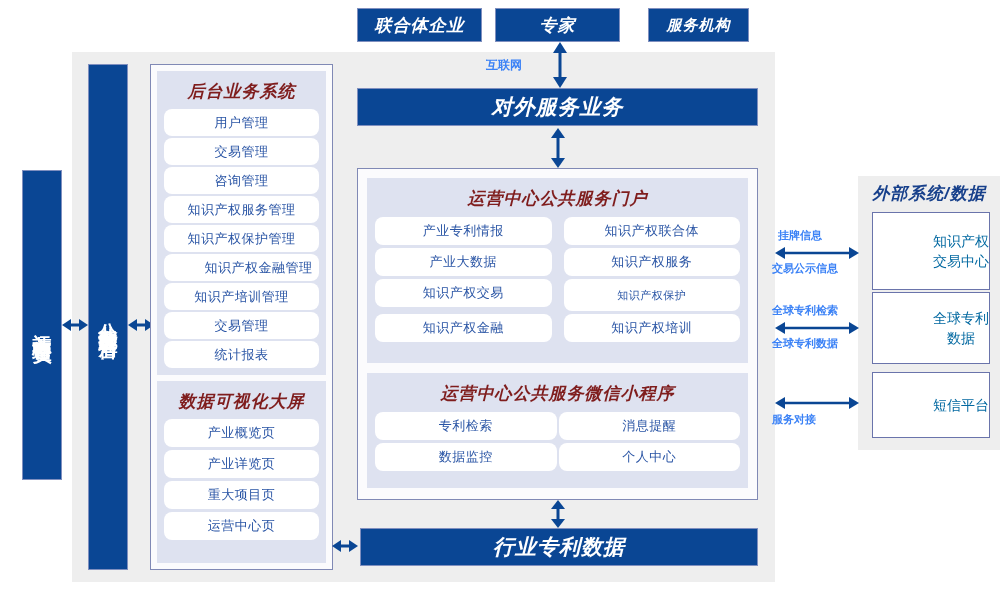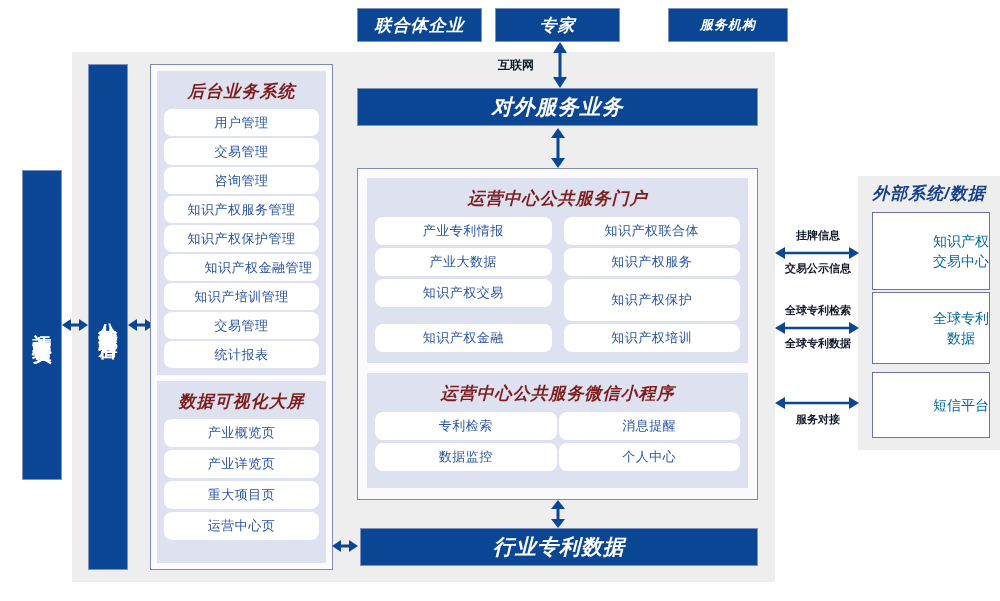--- a/index.html
+++ b/index.html
@@ -71,22 +71,21 @@
     background:#ffffff;
     border:1px solid #6a74ab;
     color:#0369a1;
     display:flex;align-items:center;justify-content:flex-end;
     text-align:center;
     line-height:1.45;
   }
 
   
   .alabel{
-    color:#0f172a;
-    text-align:center;
+    color:#3b82f6;
     white-space:nowrap;
     font-weight:600;
   }
 
   
   .arrowsvg{display:block;}
 
   .sect-title{
     color:#17408b;
     font-weight:bold;
@@ -100,21 +99,21 @@
 <div id="canvas">
 
   <div class="abs greystage" style="left:72px;top:52px;width:703px;height:530px;"></div>
 
   <div class="abs bluebox" style="left:357px;top:8px;width:125px;height:34px;font-size:17px;">
     <span>联合体企业</span>
   </div>
   <div class="abs bluebox" style="left:495px;top:8px;width:125px;height:34px;font-size:17px;">
     <span>专家</span>
   </div>
-  <div class="abs bluebox" style="left:668px;top:8px;width:120px;height:34px;font-size:13px;">
+  <div class="abs bluebox" style="left:648px;top:8px;width:101px;height:34px;font-size:15px;">
     <span>服务机构</span>
   </div>
 
   <div class="abs alabel" style="left:486px;top:57px;width:60px;font-size:12px;">
     <span>互联网</span>
   </div>
   <div class="abs" style="left:549px;top:42px;width:22px;height:46px;">
     <svg class="arrowsvg" width="22" height="46" viewBox="0 0 22 46">
       <line x1="11" y1="8" x2="11" y2="38" stroke="#0a4694" stroke-width="3"></line>
       <polygon points="11,0 4,11 18,11" fill="#0a4694"></polygon>
@@ -194,21 +193,21 @@
   <div class="abs lav" style="left:367px;top:178px;width:381px;height:185px;">
     <div class="lav-title" style="font-size:17px;padding-top:9px;">
       <span>运营中心公共服务门户</span>
     </div>
     <div style="display:grid;grid-template-columns:1fr 1fr;gap:3px 12px;padding:7px 8px 0 8px;">
       <div class="cell" style="height:28px;font-size:13px;">产业专利情报</div>
       <div class="cell" style="height:28px;font-size:13px;">知识产权联合体</div>
       <div class="cell" style="height:28px;font-size:13px;">产业大数据</div>
       <div class="cell" style="height:28px;font-size:13px;">知识产权服务</div>
       <div class="cell" style="height:28px;font-size:13px;">知识产权交易</div>
-      <div class="cell" style="height:42px;font-size:13px;">知识产权保护</div>
+      <div class="cell" style="height:32px;font-size:11px;">知识产权保护</div>
       <div class="cell" style="height:28px;font-size:13px;">知识产权金融</div>
       <div class="cell" style="height:28px;font-size:13px;">知识产权培训</div>
     </div>
   </div>
 
   <div class="abs lav" style="left:367px;top:373px;width:381px;height:115px;">
     <div class="lav-title" style="font-size:17px;padding-top:9px;">
       <span>运营中心公共服务微信小程序</span>
     </div>
     <div style="display:grid;grid-template-columns:1fr 1fr;gap:3px 2px;padding:7px 8px 0 8px;">

